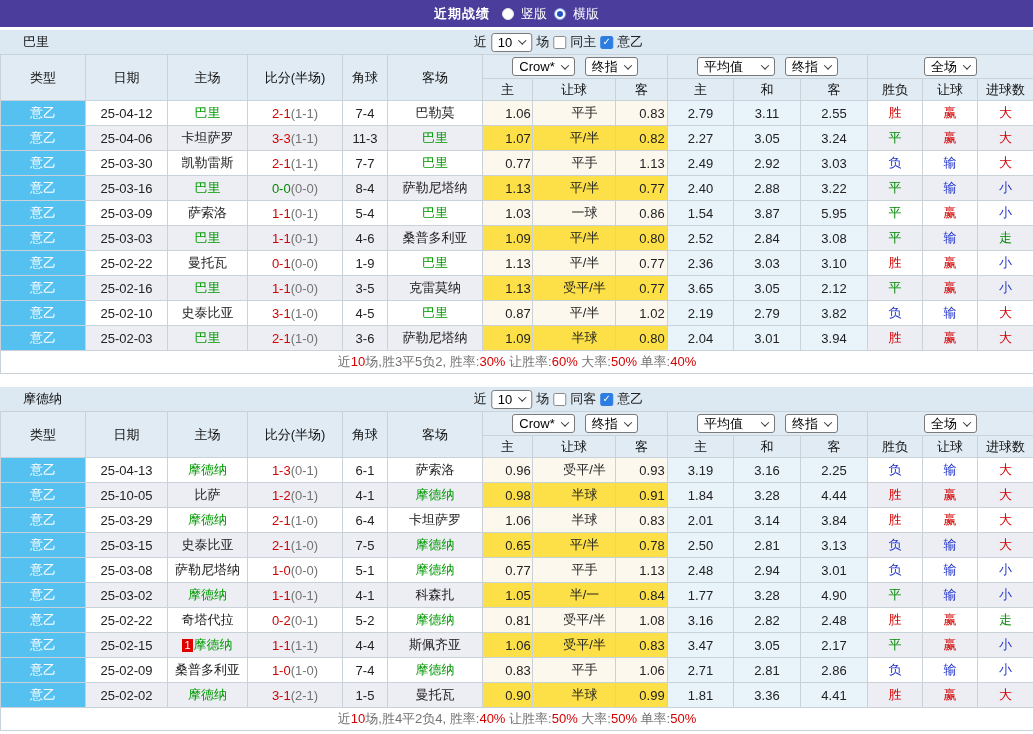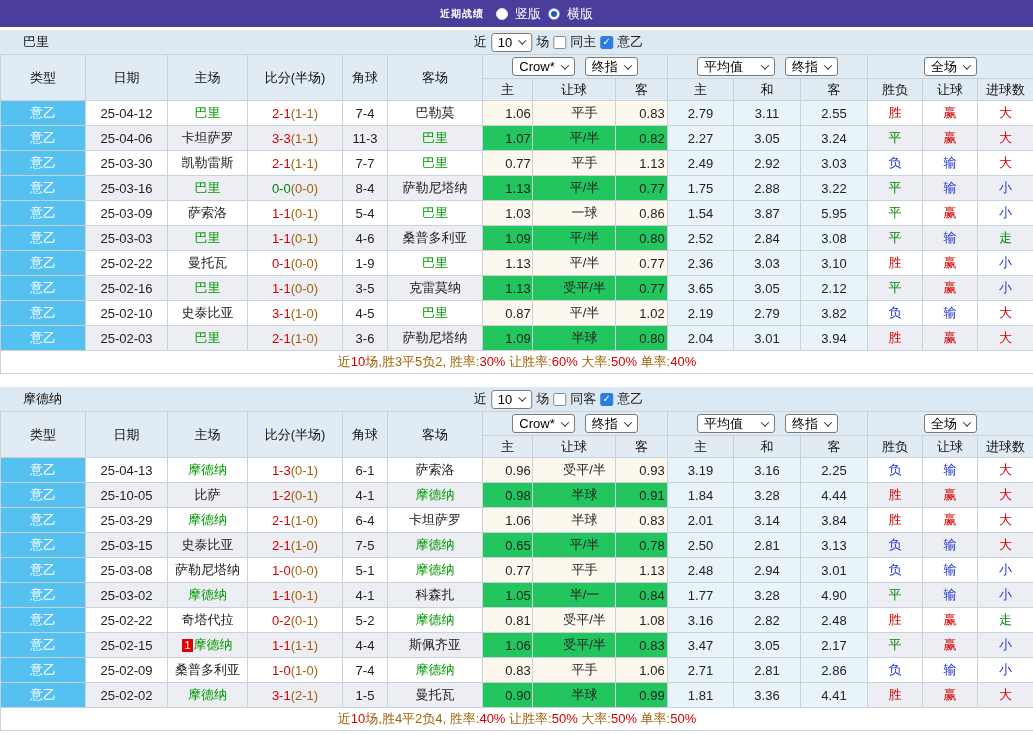--- a/index.html
+++ b/index.html
@@ -1,21 +1,21 @@
 <!DOCTYPE html>
 <html><head>
 <meta charset="utf-8">
 <style>
   * { box-sizing: border-box; }
   body { margin:0; background:#fff; font-family:"Liberation Sans","DejaVu Sans",sans-serif; color:#222; }
   .page { width:1033px; }
 
   
   .topbar { height:27px; background:#4a3d9c; display:flex; align-items:center; justify-content:center; gap:7px; color:#fff; font-size:13px; }
-  .topbar-title { font-weight:bold; font-size:10px; margin-right:5px; letter-spacing:1px; }
+  .topbar-title { font-weight:bold; font-size:13px; margin-right:5px; letter-spacing:1px; }
   .rad { width:12px; height:12px; border-radius:50%; background:#fff; display:inline-block; position:relative; border:1px solid #e6e6e6; }
   .rad.checked { border:1px solid #7f9fe8; }
   .rad.checked::after { content:""; position:absolute; left:50%; top:50%; width:6px; height:6px; margin:-3px 0 0 -3px; border-radius:50%; background:#2453c6; }
 
   
   .titlebar { height:24px; background:#dde9f2; margin-top:3px; display:flex; align-items:center; position:relative; font-size:13px; }
   .team-name { margin-left:23px; color:#111; }
   .controls { position:absolute; left:50%; transform:translateX(-50%) translateX(42px); display:flex; align-items:center; gap:4px; }
   .cb { width:13px; height:13px; border:1px solid #8a8a8a; border-radius:2px; background:#fff; display:inline-flex; align-items:center; justify-content:center; }
   .cb.checked { background:#2d7ce1; border-color:#2d7ce1; }
@@ -29,28 +29,28 @@
   
   table { border-collapse:collapse; table-layout:fixed; width:1033px; font-size:13px; }
   th, td { border:1px solid #c9d1d9; text-align:center; padding:0; overflow:hidden; white-space:nowrap; }
   thead th { background:#e0ebf3; font-weight:normal; height:22px; color:#111; }
   thead .grp { padding:2px 16px; }
   thead .grp .g { display:flex; justify-content:center; gap:10px; align-items:center; }
   tbody td { height:25px; background:#fff; }
   tbody tr.alt td { background:#ededf4; }
   td.type-cell { background:#55c1f1 !important; color:#fff; }
   td.crow { background:#fdf8ee;padding-left:21px; }
-  tr.alt td.crow { background:#22c55e; }
+  tr.alt td.crow { background:#fde047; }
   td.avgc { background:#e9f3fa !important;margin-top:16px; }
   td.sum { background:#fff !important; height:23px; }
 
   .c-red { color:#d40000; }
   .c-green { color:#008800; }
   .c-blue { color:#2335cb; }
-  .c-dark { color:#a16207; }
+  .c-dark { color:#737373; }
   .tname { color:#009900; }
   .tname.plain { color:#222; }
   .badge { display:inline-block; background:#e00000; color:#fff; font-size:11px; line-height:13px; padding:0 2px; margin-right:1px; }
   .gap { height:10px; }
 </style>
 </head>
 <body>
 
 <div class="page">
   <div class="topbar">
@@ -203,21 +203,21 @@
             <tr class="alt">
               <td class="type-cell">意乙</td>
               <td>25-03-16</td>
               <td><span class="tname">巴里</span></td>
               <td><span class="c-green">0-0</span><span class="c-dark">(0-0)</span></td>
               <td>8-4</td>
               <td><span class="tname plain">萨勒尼塔纳</span></td>
               <td class="crow">1.13</td>
               <td class="crow">平/半</td>
               <td class="crow">0.77</td>
-              <td class="avgc">1.75</td>
+              <td class="avgc">2.40</td>
               <td class="avgc">2.88</td>
               <td class="avgc">3.22</td>
               <td><span class="c-green">平</span></td>
               <td><span class="c-blue">输</span></td>
               <td><span class="c-blue">小</span></td>
             </tr>
             <tr>
               <td class="type-cell">意乙</td>
               <td>25-03-09</td>
               <td><span class="tname plain">萨索洛</span></td>

